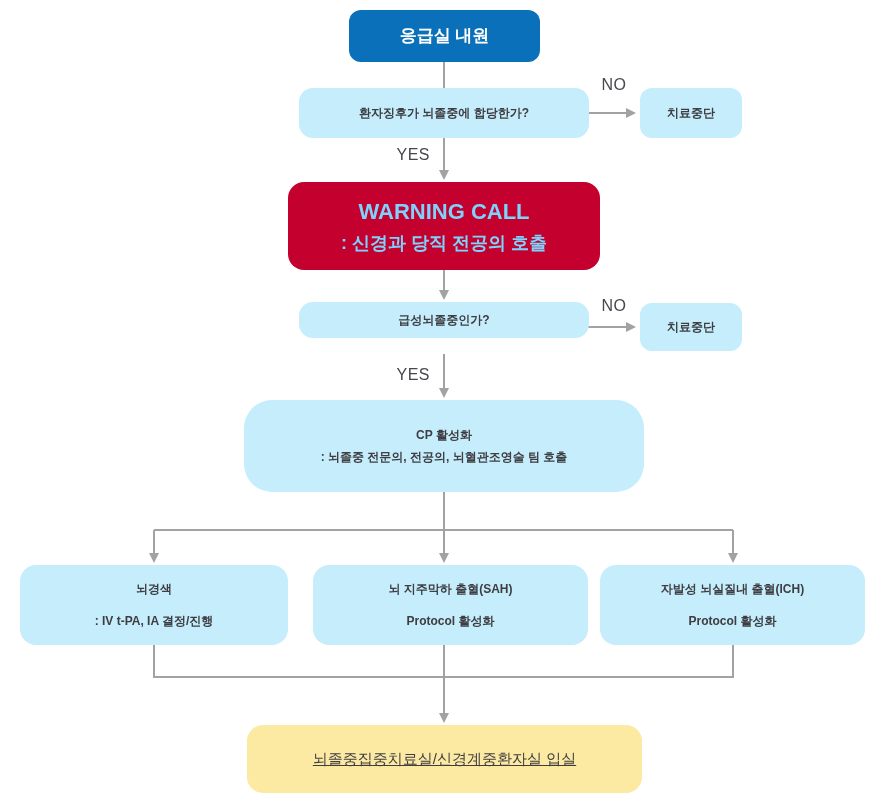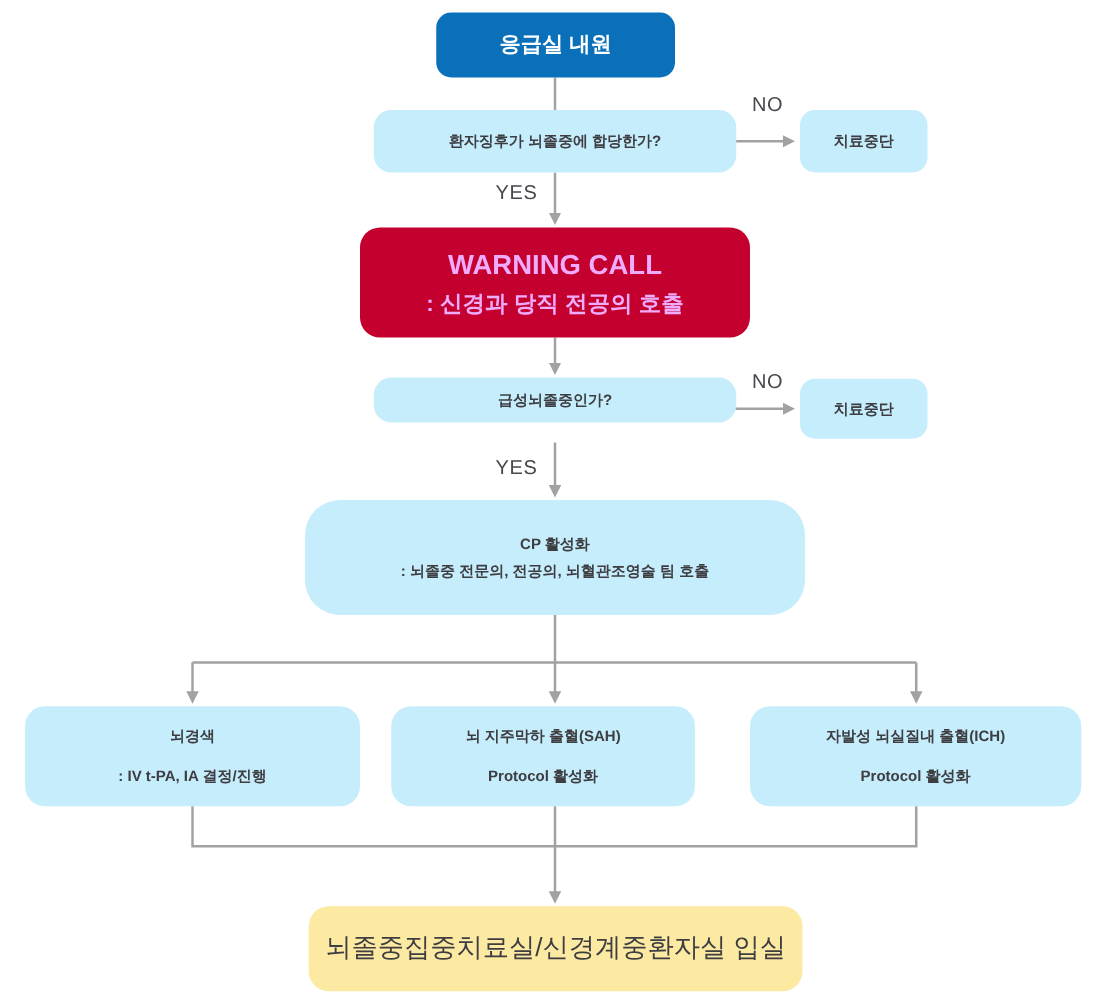--- a/index.html
+++ b/index.html
@@ -51,42 +51,43 @@
     border-radius: 14px;
     font-size: 12px;
     font-weight: 700;
     text-align: center;
   }
   .q1-box   { left: 299px; top: 88px;  width: 290px; height: 50px; }
   .stop1-box{ left: 640px; top: 88px;  width: 102px; height: 50px; border-radius: 12px; }
   .warning-box {
     left: 288px; top: 182px; width: 312px; height: 88px;
     background: var(--alert-red, #c3002e);
-    color: #f0abfc;
+    color: #7dd3fc;
     border-radius: 16px;
     font-weight: 600;
   }
   .warning-box .l1 { font-size: 22px; margin-bottom: 4px; }
   .warning-box .l2 { font-size: 18px; }
   .q2-box   { left: 299px; top: 302px; width: 290px; height: 36px; }
   .stop2-box{ left: 640px; top: 303px; width: 102px; height: 48px; border-radius: 12px; }
   .cp-box   { left: 244px; top: 400px; width: 400px; height: 92px; border-radius: 28px; }
   .cp-box .l1 { margin-bottom: 6px; }
   .branch   { top: 565px; height: 80px; border-radius: 16px; }
   .branch .l1 { margin-bottom: 15px; }
   .infarct-box { left: 20px;  width: 268px; }
-  .sah-box     { left: 313px; width: 243px; }
+  .sah-box     { left: 313px; width: 275px; }
   .ich-box     { left: 600px; width: 265px; }
   .admit-box {
     left: 247px; top: 725px; width: 395px; height: 68px;
     background: var(--yellow, #fce9a2);
     color: var(--text-dark, #3d3d42);
     border-radius: 16px;
-    font-size: 21px;
+    font-size: 15px;
     font-weight: 500;
+    text-decoration: underline;
   }
   .edge-label {
     position: absolute;
     font-size: 16px;
     font-weight: 500;
     color: var(--label-gray, #47474d);
     letter-spacing: 0.5px;
   }
   .no1-label  { left: 594px; top: 76px;  width: 40px; text-align: center; }
   .yes1-label { left: 388px; top: 146px; width: 42px; text-align: right; }

